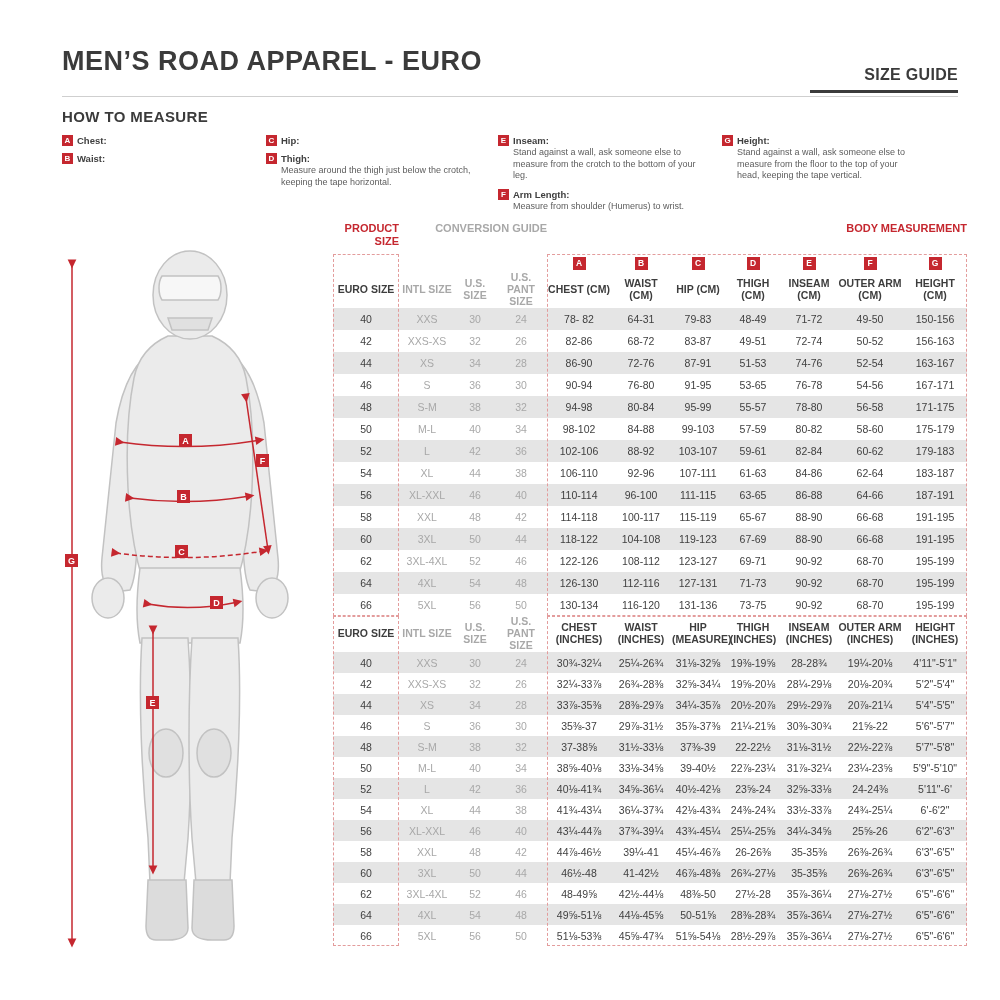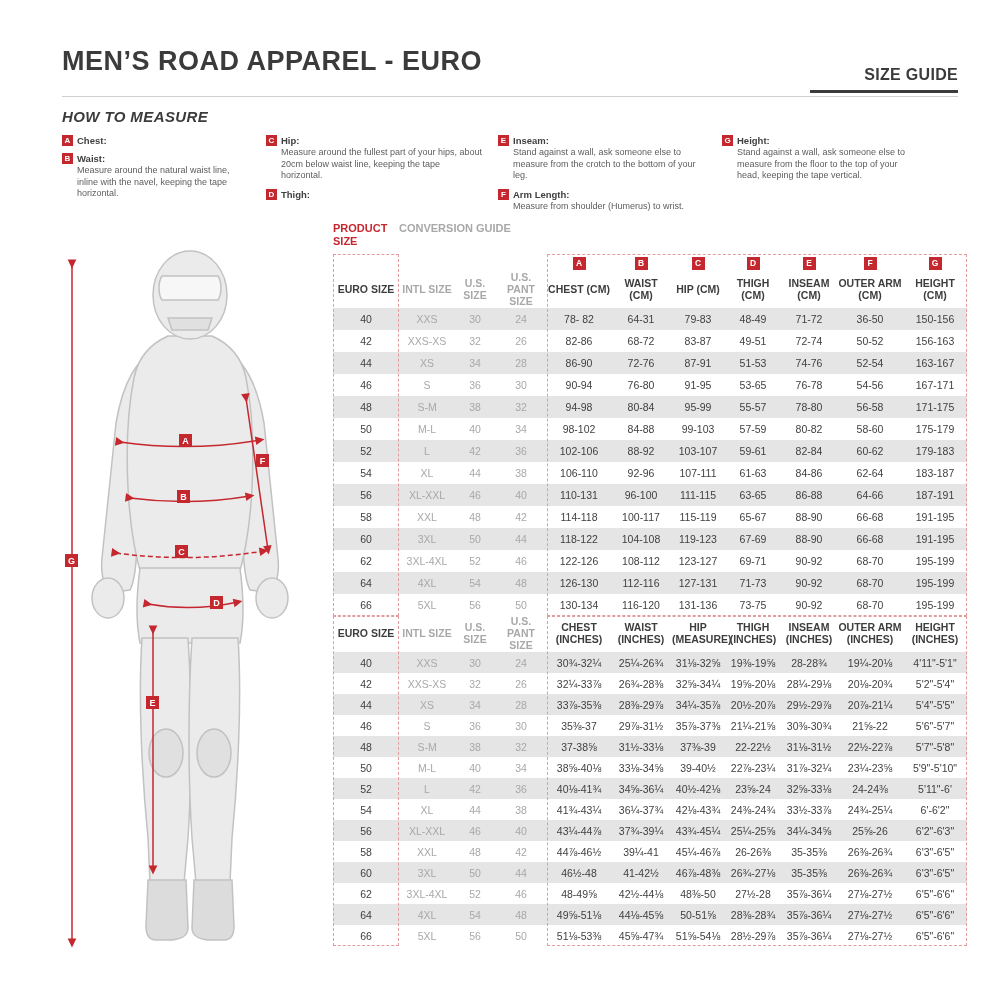--- a/index.html
+++ b/index.html
@@ -6,33 +6,33 @@
   .page{position:relative;width:1000px;height:1000px;background:#fff;overflow:hidden;
         font-family:"Liberation Sans","DejaVu Sans",sans-serif;color:#3c3c3c;}
   
   .title{position:absolute;left:62px;top:46px;font-size:27px;font-weight:bold;
          letter-spacing:.5px;color:#3b3b3b;white-space:nowrap;}
   .size-guide{position:absolute;right:42px;top:66px;width:148px;text-align:right;
       font-size:16px;font-weight:bold;color:#3b3b3b;padding-bottom:6px;
       border-bottom:3px solid #3b3b3b;letter-spacing:.3px;}
   .rule{position:absolute;left:62px;right:42px;top:96px;height:1px;background:#cfcfcf;}
   .htm-heading{position:absolute;left:62px;top:108px;font-size:15px;font-weight:bold;
-      letter-spacing:.4px;color:#3b3b3b;font-style:italic;}
+      letter-spacing:.4px;color:#3b3b3b;}
   
   #instructions{position:absolute;left:62px;top:135px;display:grid;
       grid-template-columns:190px 218px 210px 188px;column-gap:14px;}
   .instr-item{margin-bottom:7px;}
   .instr-head{font-size:9.5px;font-weight:bold;color:#3f3f3f;display:flex;align-items:center;gap:4px;}
   .instr-text{font-size:9px;line-height:1.3;color:#5d5d5d;margin-left:15px;margin-top:1px;}
   .letter-badge{display:inline-flex;align-items:center;justify-content:center;
       width:11px;height:11px;background:#c5272f;color:#fff;font-size:8px;font-weight:bold;flex:0 0 11px;}
   
   #size-table{position:absolute;left:333px;top:222px;width:634px;}
   .group-row{position:relative;height:32px;}
-  .group-label{position:absolute;top:0;font-size:11px;font-weight:bold;text-align:left;line-height:1.15;}
+  .group-label{position:absolute;top:0;font-size:11px;font-weight:bold;text-align:right;line-height:1.15;}
   .group-label.red{color:#c5272f;}
   .group-label.gray{color:#a8a8a8;}
   .g-product{left:0;width:66px;}
   .g-conv{left:66px;width:148px;}
   .g-body{left:214px;width:420px;}
   .section{position:relative;}
   .grid-row{display:grid;grid-template-columns:66px 56px 40px 52px 64px 60px 54px 56px 56px 66px 64px;align-items:center;}
   .badge-row{height:18px;}
   .badge-cell{display:flex;justify-content:center;}
   .tbadge{width:13px;height:13px;background:#c5272f;color:#fff;font-size:8.5px;font-weight:bold;
@@ -66,36 +66,35 @@
           <div class="instr-head">
             <span class="letter-badge">A</span>
             <span>Chest:</span>
           </div>
         </div>
         <div class="instr-item">
           <div class="instr-head">
             <span class="letter-badge">B</span>
             <span>Waist:</span>
           </div>
-          <div class="instr-text">Measure around the natural waist line, inline with the navel, keeping the tape horizontal.</div>
         </div>
       </div>
       <div>
         <div class="instr-item">
           <div class="instr-head">
             <span class="letter-badge">C</span>
             <span>Hip:</span>
           </div>
-          <div class="instr-text">Measure around the fullest part of your hips, about 20cm below waist line, keeping the tape horizontal.</div>
         </div>
         <div class="instr-item">
           <div class="instr-head">
             <span class="letter-badge">D</span>
             <span>Thigh:</span>
           </div>
+          <div class="instr-text">Measure around the thigh just below the crotch, keeping the tape horizontal.</div>
         </div>
       </div>
       <div>
         <div class="instr-item">
           <div class="instr-head">
             <span class="letter-badge">E</span>
             <span>Inseam:</span>
           </div>
           <div class="instr-text">Stand against a wall, ask someone else to measure from the crotch to the bottom of your leg.</div>
         </div>
@@ -190,20 +189,21 @@
             <text x="21.5" y="326" fill="#fff">G</text>
           </g>
       </g>
     </svg>
   </div>
 
   <div id="size-table">
     <div class="group-row">
       <div class="group-label red g-product">PRODUCT SIZE</div>
       <div class="group-label gray g-conv">CONVERSION GUIDE</div>
+      <div class="group-label red g-body">BODY MEASUREMENT</div>
     </div>
     <div class="section" id="cm-section">
         <div class="grid-row badge-row">
           <div class="badge-cell"></div>
           <div class="badge-cell"></div>
           <div class="badge-cell"></div>
           <div class="badge-cell"></div>
           <div class="badge-cell">
             <span class="tbadge">A</span>
           </div>
@@ -242,21 +242,21 @@
         <div class="grid-row t-row stripe" style="height: 22px;">
           <div class="cell">40</div>
           <div class="cell muted">XXS</div>
           <div class="cell muted">30</div>
           <div class="cell muted">24</div>
           <div class="cell">78- 82</div>
           <div class="cell">64-31</div>
           <div class="cell">79-83</div>
           <div class="cell">48-49</div>
           <div class="cell">71-72</div>
-          <div class="cell">36-50</div>
+          <div class="cell">49-50</div>
           <div class="cell">150-156</div>
         </div>
         <div class="grid-row t-row" style="height: 22px;">
           <div class="cell">42</div>
           <div class="cell muted">XXS-XS</div>
           <div class="cell muted">32</div>
           <div class="cell muted">26</div>
           <div class="cell">82-86</div>
           <div class="cell">68-72</div>
           <div class="cell">83-87</div>
@@ -341,21 +341,21 @@
           <div class="cell">61-63</div>
           <div class="cell">84-86</div>
           <div class="cell">62-64</div>
           <div class="cell">183-187</div>
         </div>
         <div class="grid-row t-row stripe" style="height: 22px;">
           <div class="cell">56</div>
           <div class="cell muted">XL-XXL</div>
           <div class="cell muted">46</div>
           <div class="cell muted">40</div>
-          <div class="cell">110-131</div>
+          <div class="cell">110-114</div>
           <div class="cell">96-100</div>
           <div class="cell">111-115</div>
           <div class="cell">63-65</div>
           <div class="cell">86-88</div>
           <div class="cell">64-66</div>
           <div class="cell">187-191</div>
         </div>
         <div class="grid-row t-row" style="height: 22px;">
           <div class="cell">58</div>
           <div class="cell muted">XXL</div>

